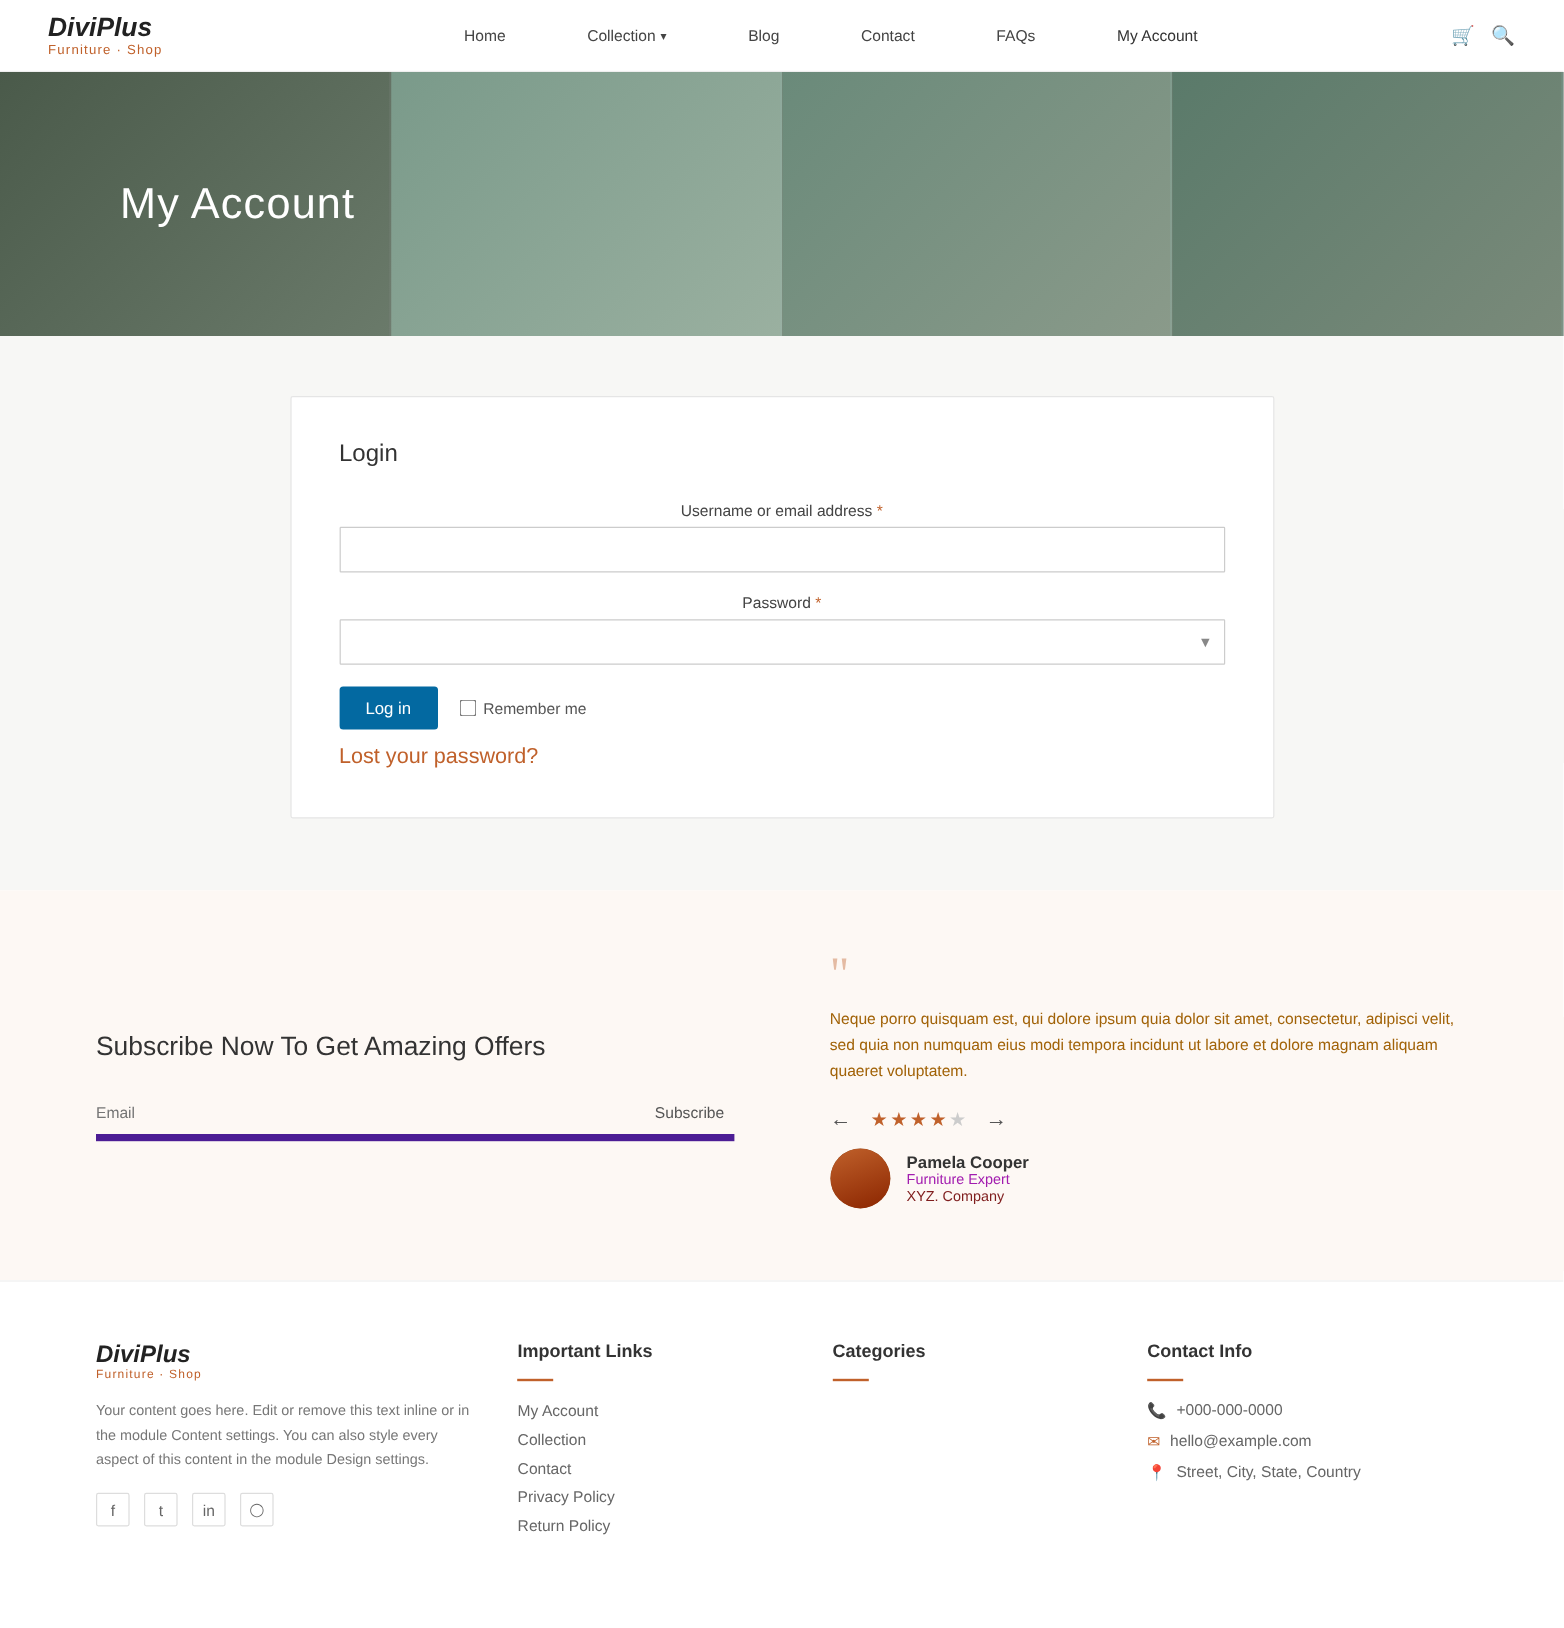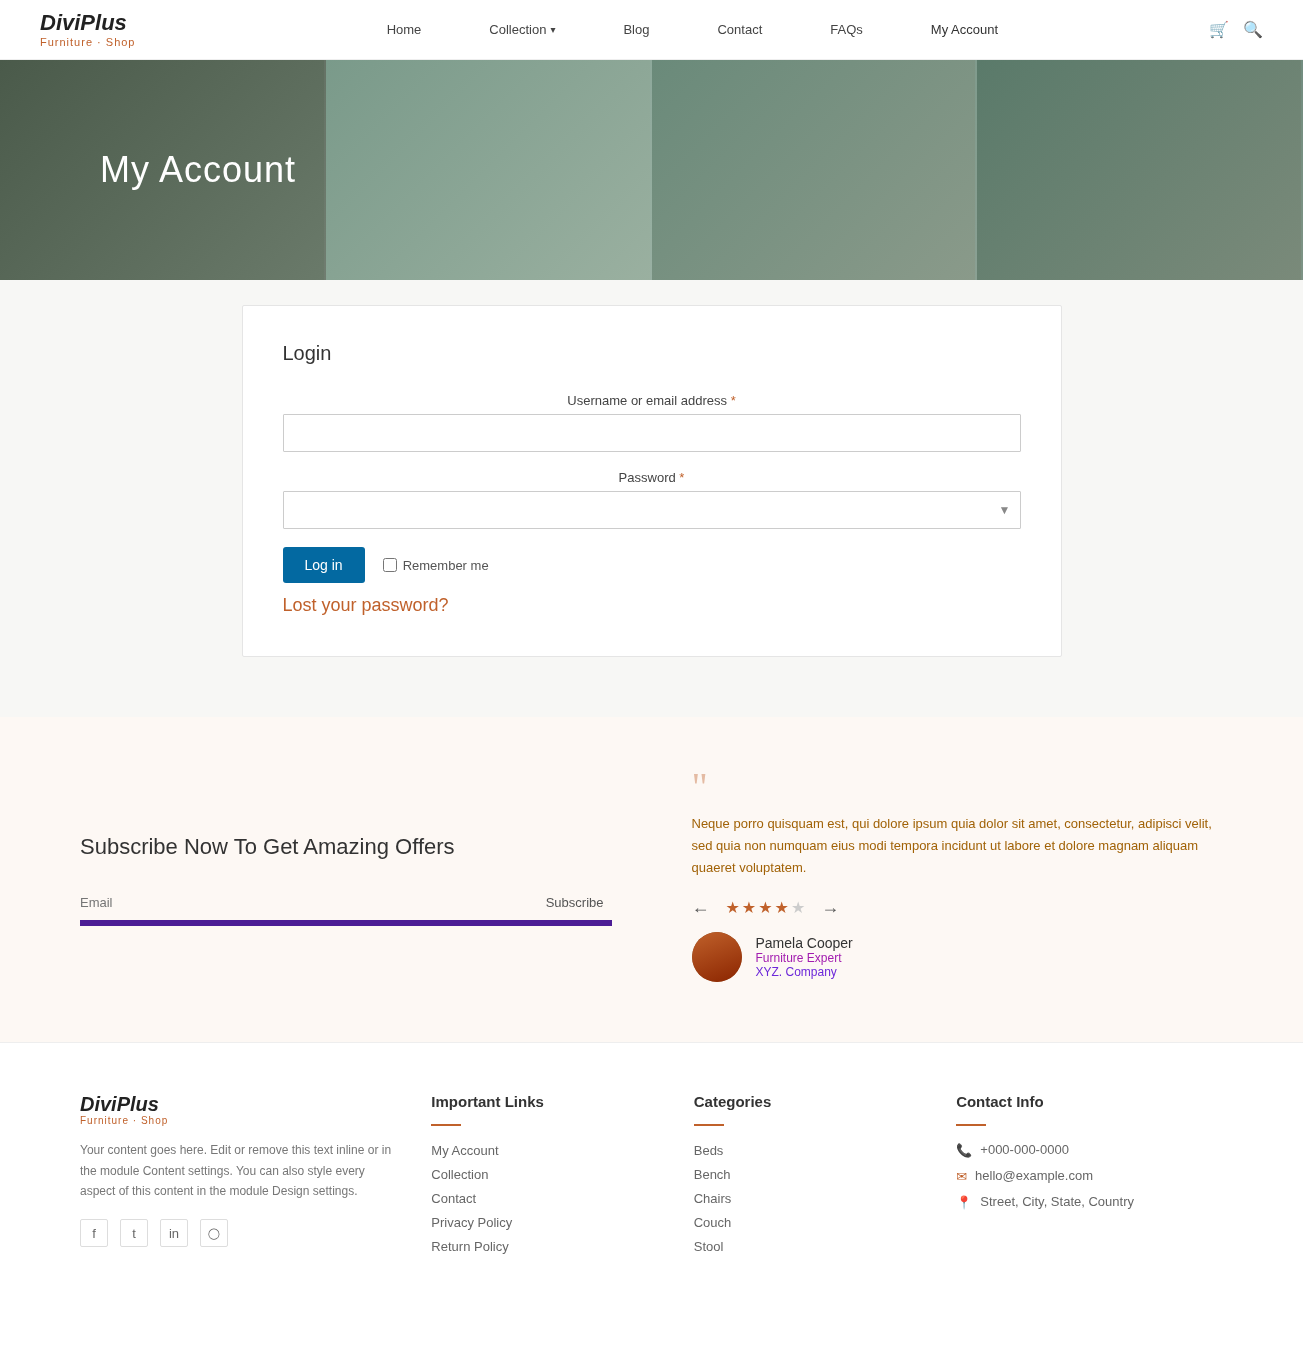--- a/index.html
+++ b/index.html
@@ -20,21 +20,21 @@
     .hero { position: relative; height: 220px; background: linear-gradient(rgba(0,0,0,0.35), rgba(0,0,0,0.25)), #7a8a7a; overflow: hidden; display: flex; align-items: center; }
     .hero-panels { position: absolute; inset: 0; display: flex; }
     .hero-panel { flex: 1; border-right: 2px solid rgba(255,255,255,0.15); }
     .hero-panel:nth-child(1) { background: linear-gradient(135deg, #4a5a4a, #6a7a6a); }
     .hero-panel:nth-child(2) { background: linear-gradient(135deg, #7a9a8a, #9ab0a0); }
     .hero-panel:nth-child(3) { background: linear-gradient(135deg, #6a8a7a, #8a9a8a); }
     .hero-panel:nth-child(4) { background: linear-gradient(135deg, #5a7a6a, #7a8a7a); }
     .hero-title { position: relative; z-index: 2; color: #fff; font-size: 36px; font-weight: 300; padding-left: 100px; letter-spacing: 1px; }
 
     
-    .main-content { background: #f7f7f5; padding: 25px 40px 60px; min-height: 320px; display: flex; justify-content: center; }
+    .main-content { background: #f7f7f5; padding: 50px 40px 60px; min-height: 320px; display: flex; justify-content: center; }
     .login-card { background: #fff; border: 1px solid #e5e5e5; border-radius: 2px; padding: 36px 40px 40px; width: 820px; max-width: 100%; }
     .login-title { font-size: 20px; font-weight: 400; color: #333; margin-bottom: 28px; }
     .form-group { margin-bottom: 18px; }
     .form-label { display: block; font-size: 13px; color: #444; margin-bottom: 6px; text-align: center; }
     .form-label .required { color: #c0612b; }
     .form-input { width: 100%; border: 1px solid #ccc; padding: 10px 12px; font-size: 14px; color: #333; outline: none; border-radius: 1px; }
     .password-wrapper { position: relative; }
     .password-toggle { position: absolute; right: 10px; top: 50%; transform: translateY(-50%); background: none; border: none; cursor: pointer; color: #888; font-size: 12px; }
     .form-actions { display: flex; align-items: center; gap: 18px; margin-top: 14px; }
     .login-btn { background: #0369a1; color: #fff; border: none; padding: 10px 22px; font-size: 14px; cursor: pointer; border-radius: 3px; }
@@ -53,23 +53,23 @@
     .quote-mark { font-size: 40px; color: #c0612b; line-height: 0.5; margin-bottom: 16px; opacity: 0.4; font-family: Georgia, serif; }
     .testimonial-text { font-size: 13px; color: #a16207; line-height: 1.7; margin-bottom: 18px; }
     .testimonial-nav { display: flex; align-items: center; gap: 16px; margin-bottom: 14px; }
     .nav-arrow { background: none; border: none; cursor: pointer; color: #555; font-size: 18px; }
     .stars { display: flex; gap: 2px; }
     .star { color: #c0612b; font-size: 16px; }
     .star.half { color: #ccc; }
     .testimonial-author { display: flex; align-items: center; gap: 14px; }
     .author-avatar { width: 50px; height: 50px; border-radius: 50%; background: linear-gradient(135deg, #8b4513, #a0522d); overflow: hidden; display: flex; align-items: center; justify-content: center; }
     .avatar-img { width: 50px; height: 50px; border-radius: 50%; background: linear-gradient(160deg, #c0612b 0%, #8b2500 100%); }
-    .author-info .author-name { font-size: 14px; font-weight: 400; color: #333; }
+    .author-info .author-name { font-size: 14px; font-weight: 700; color: #333; }
     .author-info .author-role { font-size: 12px; color: #a21caf; }
-    .author-info .author-company { font-size: 12px; color: #6d28d9; }
+    .author-info .author-company { font-size: 12px; color: #7f1d1d; }
 
     
     .footer { background: #fff; padding: 50px 80px 40px; border-top: 1px solid #eee; }
     .footer-grid { display: grid; grid-template-columns: 1.4fr 1fr 1fr 1.2fr; gap: 40px; }
     .footer-logo-text { font-size: 20px; font-weight: 700; font-style: italic; color: #222; line-height: 1.1; }
     .footer-logo-sub { font-size: 10px; color: #c0612b; letter-spacing: 1px; margin-bottom: 14px; }
     .footer-desc { font-size: 12px; color: #777; line-height: 1.7; margin-bottom: 18px; }
     .footer-socials { display: flex; gap: 12px; }
     .social-icon { width: 28px; height: 28px; border: 1px solid #ddd; border-radius: 2px; display: flex; align-items: center; justify-content: center; cursor: pointer; color: #666; font-size: 13px; text-decoration: none; }
     .footer-col-title { font-size: 15px; font-weight: 600; color: #333; margin-bottom: 14px; }
@@ -212,27 +212,20 @@
         <li><a>Collection</a></li>
         <li><a>Contact</a></li>
         <li><a>Privacy Policy</a></li>
         <li><a>Return Policy</a></li>
       </ul>
     </div>
 
     <div class="footer-col">
       <h4 class="footer-col-title">Categories</h4>
       <div class="footer-divider"></div>
-      <ul class="footer-links">
-        <li><a>Beds</a></li>
-        <li><a>Bench</a></li>
-        <li><a>Chairs</a></li>
-        <li><a>Couch</a></li>
-        <li><a>Stool</a></li>
-      </ul>
     </div>
 
     <div class="footer-col">
       <h4 class="footer-col-title">Contact Info</h4>
       <div class="footer-divider"></div>
       <div class="contact-item">
         <span class="contact-icon">📞</span>
         <span>+000-000-0000</span>
       </div>
       <div class="contact-item">

